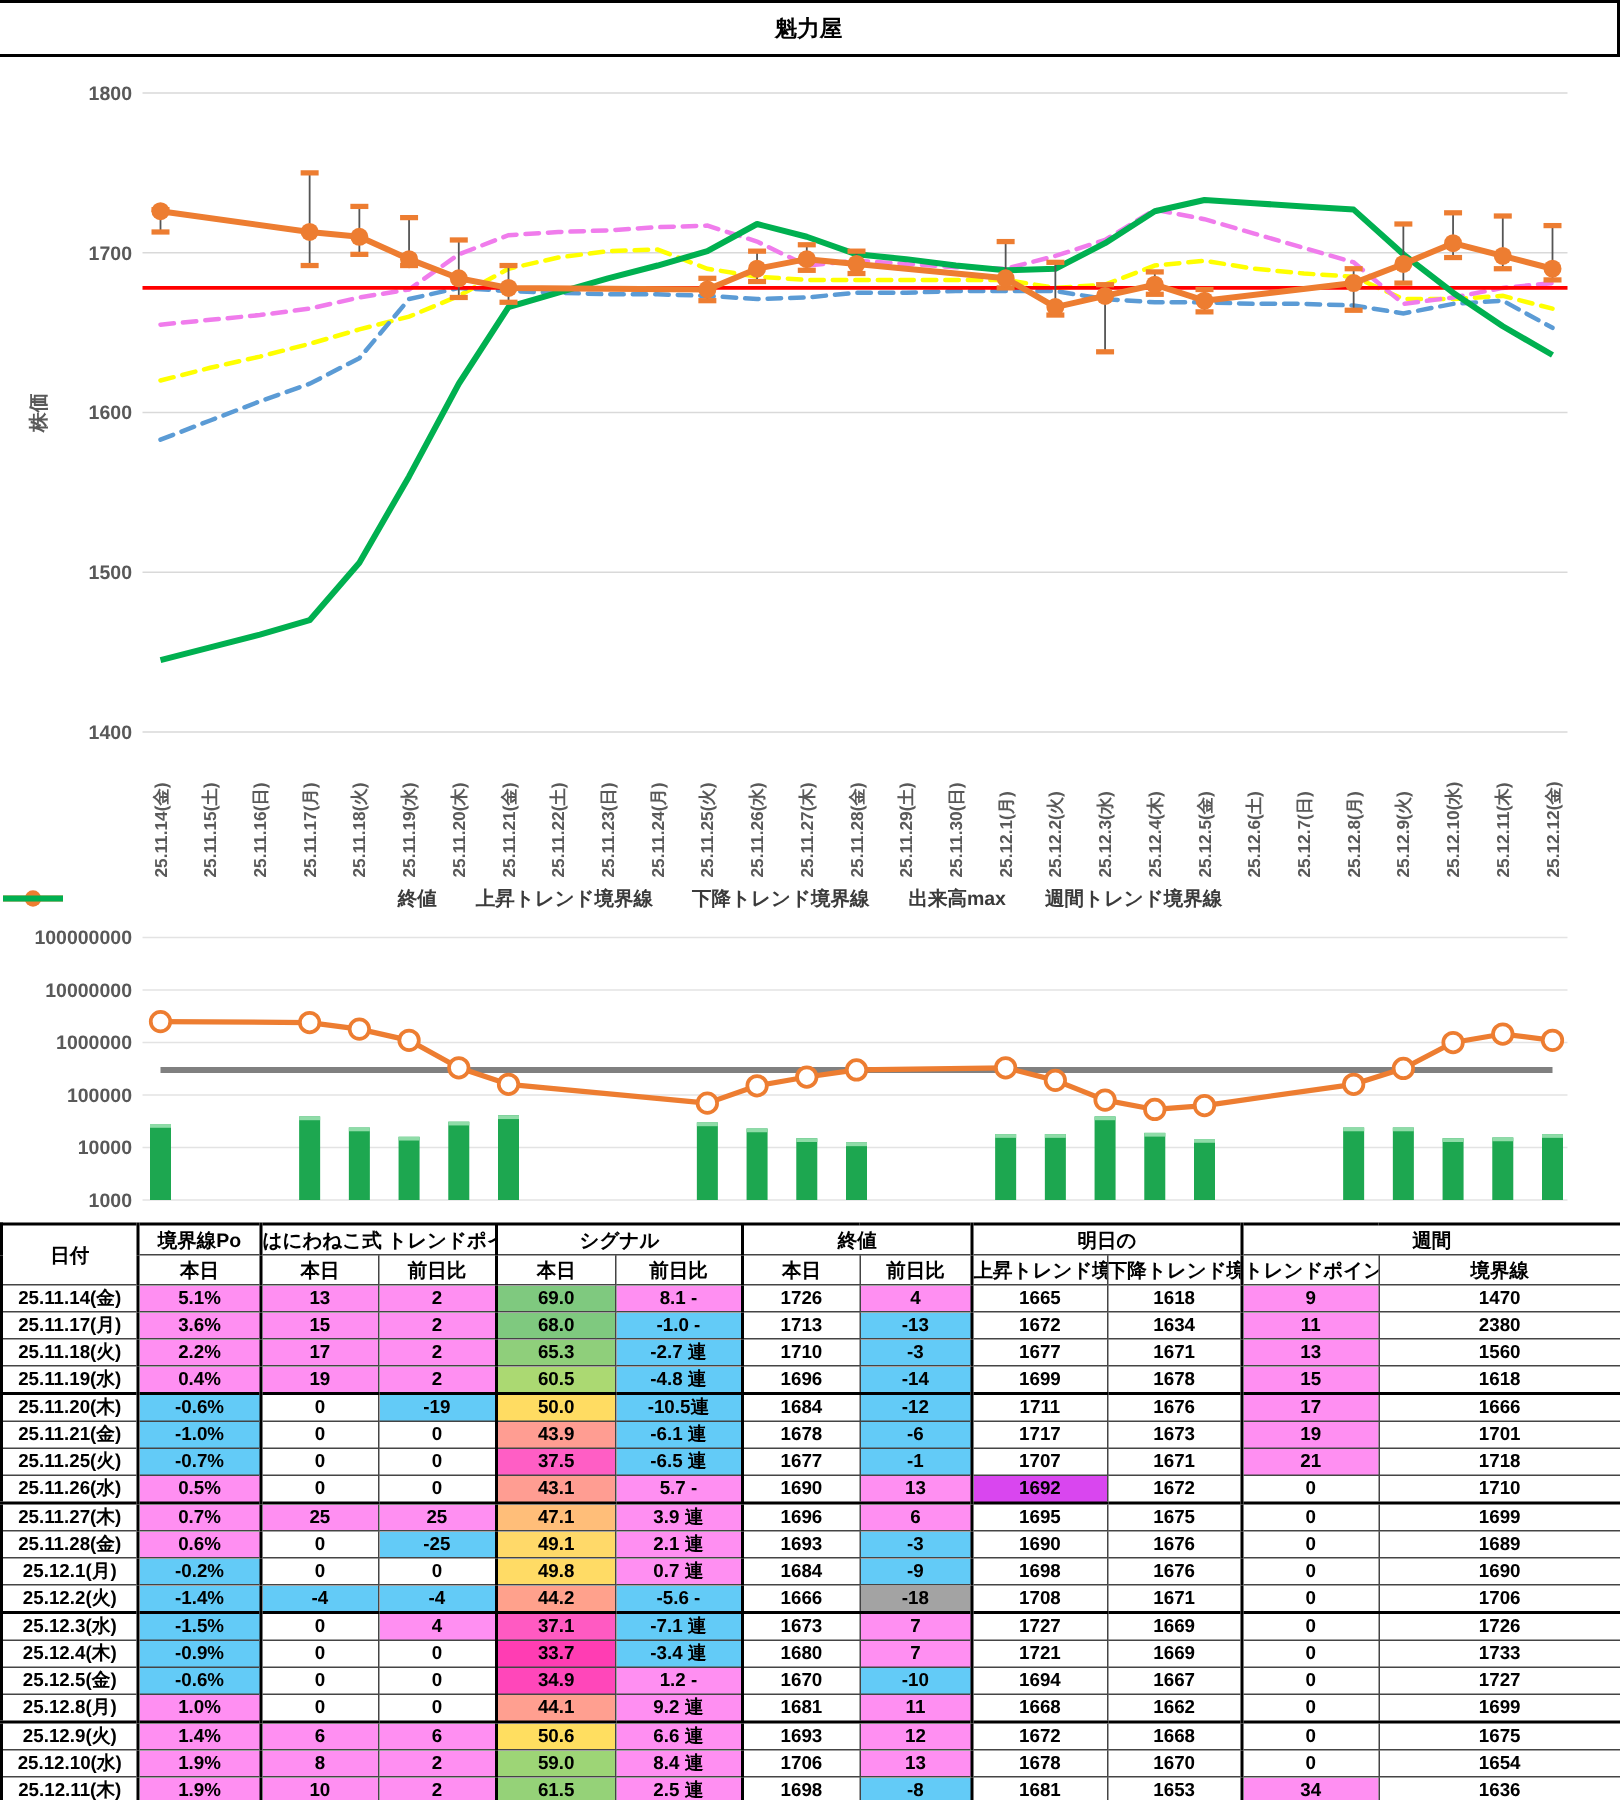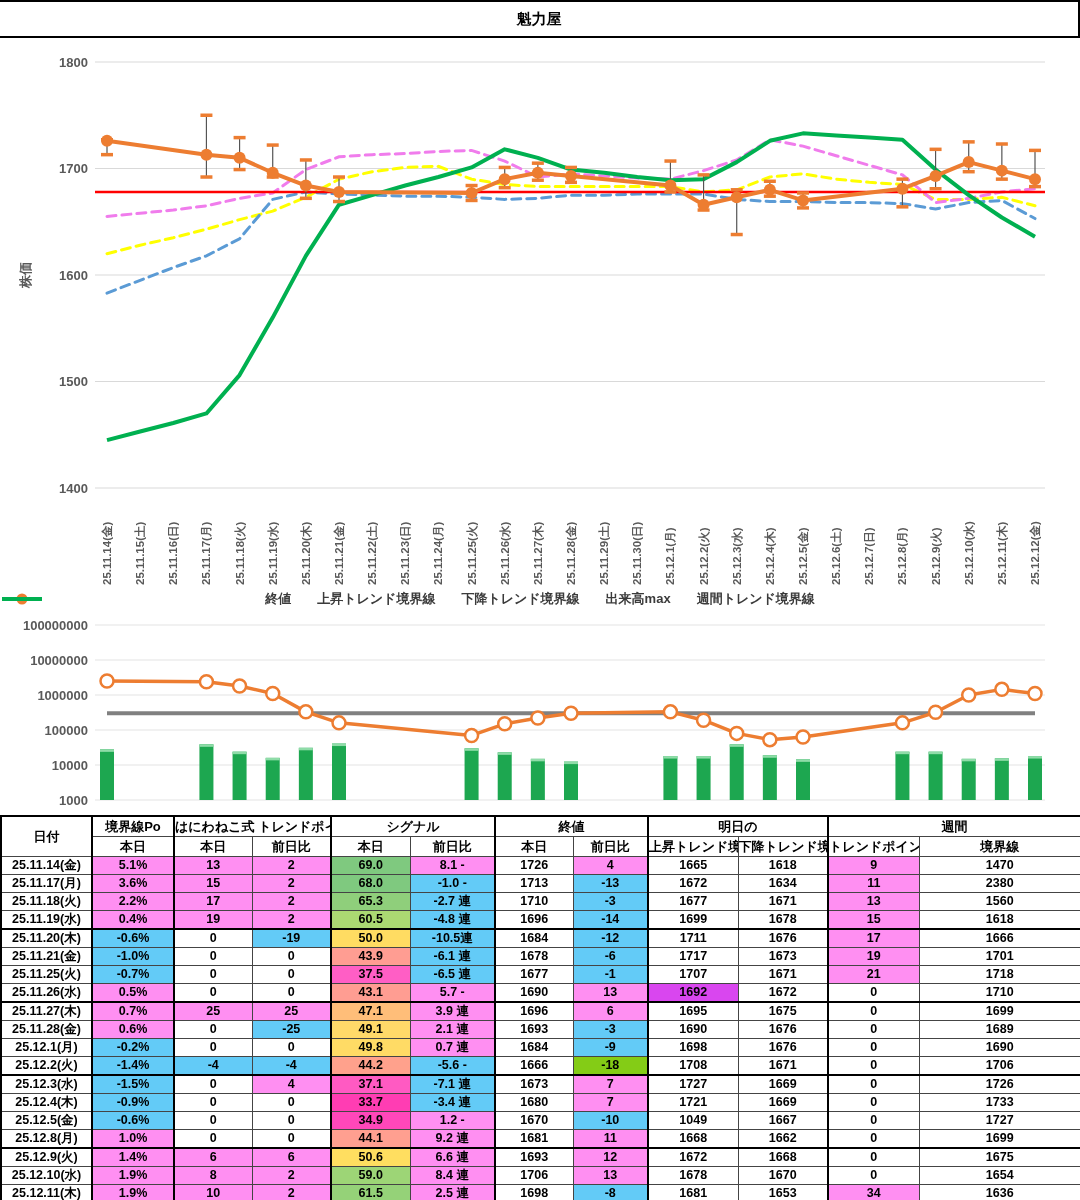--- a/index.html
+++ b/index.html
@@ -472,21 +472,21 @@
           <td style="background: rgb(255, 255, 255);">1690</td>
         </tr>
         <tr>
           <td>25.12.2(火)</td>
           <td class="gsep" style="background: rgb(99, 203, 247);">-1.4%</td>
           <td class="gsep" style="background: rgb(99, 203, 247);">-4</td>
           <td style="background: rgb(99, 203, 247);">-4</td>
           <td class="gsep" style="background: rgb(255, 161, 140);">44.2</td>
           <td style="background: rgb(99, 203, 247);">-5.6 -</td>
           <td class="gsep" style="background: rgb(255, 255, 255);">1666</td>
-          <td style="background: #84cc16;">-18</td>
+          <td style="background: #a3a3a3;">-18</td>
           <td class="gsep" style="background: rgb(255, 255, 255);">1708</td>
           <td style="background: rgb(255, 255, 255);">1671</td>
           <td class="gsep" style="background: rgb(255, 255, 255);">0</td>
           <td style="background: rgb(255, 255, 255);">1706</td>
         </tr>
         <tr class="thick">
           <td>25.12.3(水)</td>
           <td class="gsep" style="background: rgb(99, 203, 247);">-1.5%</td>
           <td class="gsep" style="background: rgb(255, 255, 255);">0</td>
           <td style="background: rgb(255, 143, 242);">4</td>
@@ -515,21 +515,21 @@
         </tr>
         <tr>
           <td>25.12.5(金)</td>
           <td class="gsep" style="background: rgb(99, 203, 247);">-0.6%</td>
           <td class="gsep" style="background: rgb(255, 255, 255);">0</td>
           <td style="background: rgb(255, 255, 255);">0</td>
           <td class="gsep" style="background: rgb(255, 71, 186);">34.9</td>
           <td style="background: rgb(255, 143, 242);">1.2 -</td>
           <td class="gsep" style="background: rgb(255, 255, 255);">1670</td>
           <td style="background: rgb(99, 203, 247);">-10</td>
-          <td class="gsep" style="background: rgb(255, 255, 255);">1049</td>
+          <td class="gsep" style="background: rgb(255, 255, 255);">1694</td>
           <td style="background: rgb(255, 255, 255);">1667</td>
           <td class="gsep" style="background: rgb(255, 255, 255);">0</td>
           <td style="background: rgb(255, 255, 255);">1727</td>
         </tr>
         <tr>
           <td>25.12.8(月)</td>
           <td class="gsep" style="background: rgb(255, 143, 242);">1.0%</td>
           <td class="gsep" style="background: rgb(255, 255, 255);">0</td>
           <td style="background: rgb(255, 255, 255);">0</td>
           <td class="gsep" style="background: rgb(255, 159, 144);">44.1</td>

